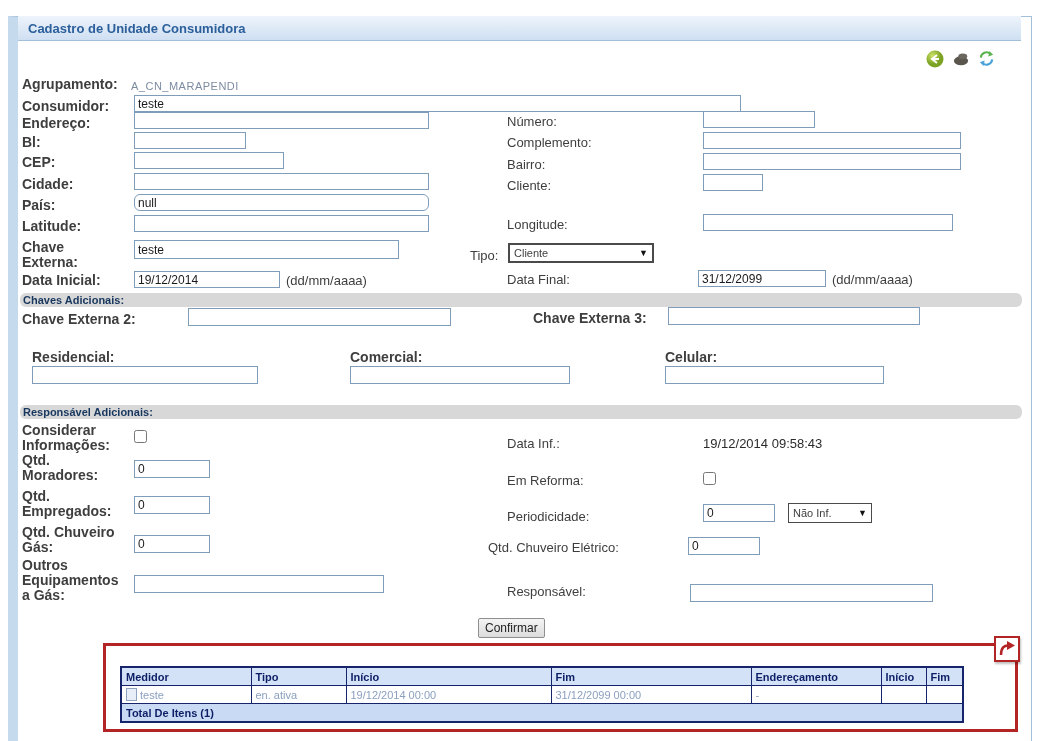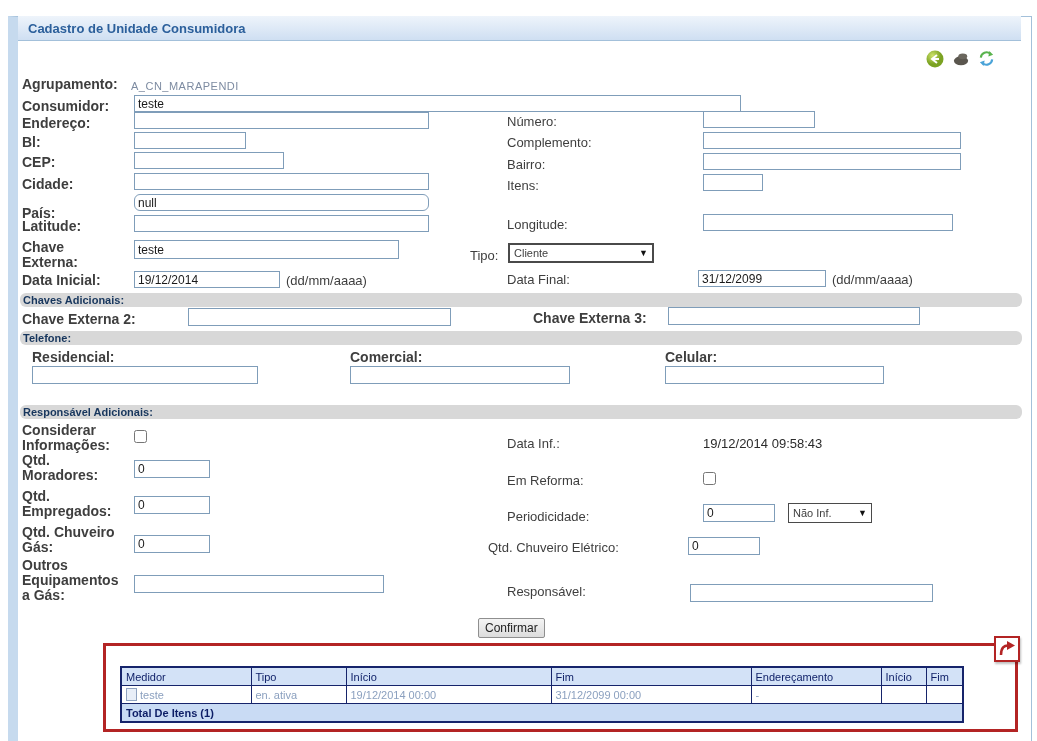--- a/index.html
+++ b/index.html
@@ -26,31 +26,31 @@
   .btn{position:absolute;left:478px;top:618px;height:20px;background:linear-gradient(#f4f4f4,#dcdcdc);
        border:1px solid #8f8f8f;border-radius:2px;font-size:12px;color:#222;padding:0 6px;
        font-family:"Liberation Sans",sans-serif;}
   .ann{position:absolute;left:103px;top:643px;width:909px;height:83px;border:3px solid #b32424;background:transparent;}
   .badge{position:absolute;left:994px;top:636px;width:26px;height:26px;background:#fff;border:2px solid #b32424;
          box-sizing:border-box;box-shadow:1px 2px 2px rgba(0,0,0,.25);}
   .grid{position:absolute;left:120px;top:666px;width:842px;border-collapse:collapse;
         font-size:11px;table-layout:fixed;}
   .grid th,.grid td{border:1px solid #16246b;padding:1px 4px;height:15px;overflow:hidden;white-space:nowrap;text-align:left;}
   .grid{border:2px solid #16246b;}
-  .grid th{background:#d3e2f7;color:#0d1e66;font-weight:normal;}
+  .grid th{background:#d3e2f7;color:#0d1e66;font-weight:bold;}
   .grid td{background:#fff;color:#8ba0bf;}
   .grid .foot td{background:#c9dbf4;color:#0d1e66;font-weight:bold;}
   .rowicon{display:inline-block;width:9px;height:11px;background:#e8eef8;border:1px solid #8fa2c0;
            vertical-align:-2px;margin-right:3px;}
   .ticon{position:absolute;width:18px;height:18px;}
   
   #l-agrupamento{left:22px;top:77px;}   #l-consumidor{left:22px;top:99px;}
   #l-endereco{left:22px;top:116px;}     #l-bl{left:22px;top:135px;}
   #l-cep{left:22px;top:155px;}          #l-cidade{left:22px;top:177px;}
-  #l-pais{left:22px;top:198px;margin-top:8px;}         #l-latitude{left:22px;top:219px;}
+  #l-pais{left:22px;top:198px;}         #l-latitude{left:22px;top:219px;}
   #l-chave{left:22px;top:240px;width:70px;}
   #l-datainicial{left:22px;top:273px;}
   #l-numero{left:507px;top:114px;}      #l-complemento{left:507px;top:135px;}
   #l-bairro{left:507px;top:157px;}      #l-estado{left:507px;top:178px;}
   #l-longitude{left:507px;top:217px;}   #l-tipo{left:470px;top:248px;width:40px;}
   #l-datafinal{left:507px;top:272px;}
   #sec-chaves{top:293px;}               #l-chave2{left:22px;top:312px;width:170px;}
   #l-chave3{left:533px;top:311px;width:170px;}
   #sec-telefone{top:331px;}
   #l-residencial{left:32px;top:350px;}  #l-comercial{left:350px;top:350px;}  #l-celular{left:665px;top:350px;}
@@ -142,21 +142,21 @@
   <div class="rlbl" id="l-complemento">Complemento:</div>
   <input class="inp" id="i-complemento" value="" style="">
 
   <div class="lbl" id="l-cep">CEP:</div>
   <input class="inp" id="i-cep" value="" style="">
   <div class="rlbl" id="l-bairro">Bairro:</div>
   <input class="inp" id="i-bairro" value="" style="">
 
   <div class="lbl" id="l-cidade">Cidade:</div>
   <input class="inp" id="i-cidade" value="" style="">
-  <div class="rlbl" id="l-estado">Itens:</div>
+  <div class="rlbl" id="l-estado">Cliente:</div>
   <input class="inp" id="i-estado" value="" style="">
 
   <div class="lbl" id="l-pais">País:</div>
   <input class="inp" id="i-pais" value="null" style="">
 
   <div class="lbl" id="l-latitude">Latitude:</div>
   <input class="inp" id="i-latitude" value="" style="">
   <div class="rlbl" id="l-longitude">Longitude:</div>
   <input class="inp" id="i-longitude" value="" style="">
 
@@ -174,21 +174,20 @@
   <div class="rlbl" id="l-datafinal">Data Final:</div>
   <input class="inp" id="i-datafinal" value="31/12/2099" style="">
   <div class="hint" id="h-datafinal">(dd/mm/aaaa)</div>
 
   <div class="sec" id="sec-chaves">Chaves Adicionais:</div>
   <div class="lbl" id="l-chave2">Chave Externa 2:</div>
   <input class="inp" id="i-chave2" value="" style="">
   <div class="lbl" id="l-chave3">Chave Externa 3:</div>
   <input class="inp" id="i-chave3" value="" style="">
 
-  <div class="sec" id="sec-telefone">Telefone:</div>
   <div class="lbl" id="l-residencial">Residencial:</div>
   <input class="inp" id="i-residencial" value="" style="">
   <div class="lbl" id="l-comercial">Comercial:</div>
   <input class="inp" id="i-comercial" value="" style="">
   <div class="lbl" id="l-celular">Celular:</div>
   <input class="inp" id="i-celular" value="" style="">
 
   <div class="sec" id="sec-info">Responsável Adicionais:</div>
 
   <div class="lbl" id="l-considerar">Considerar Informações:</div>

